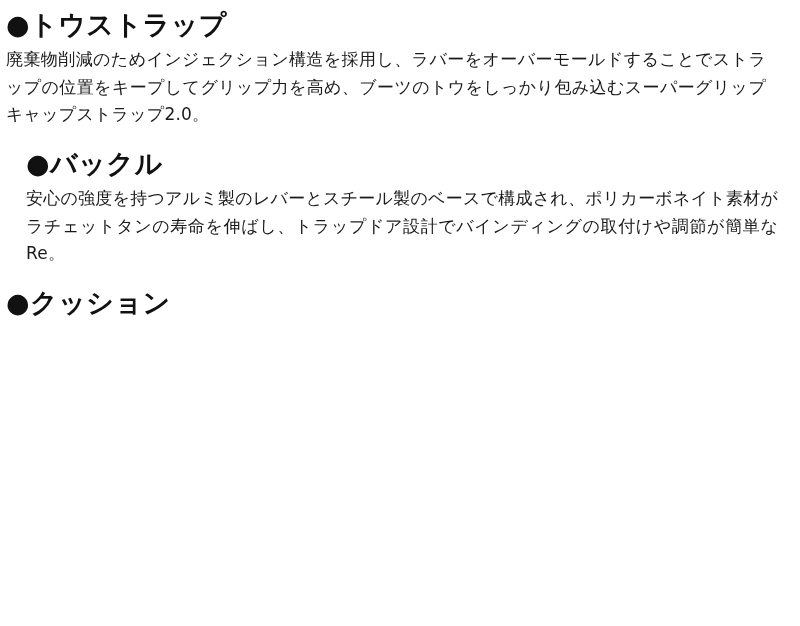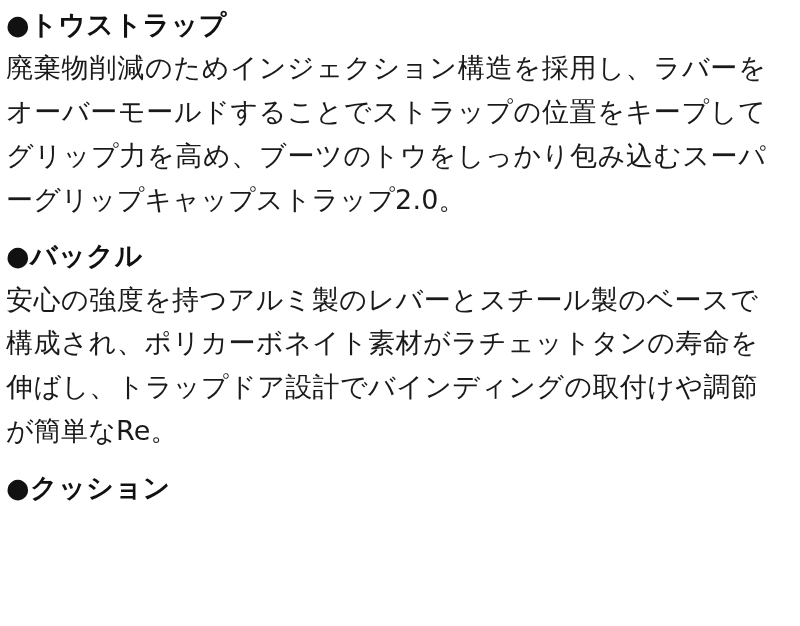--- a/index.html
+++ b/index.html
@@ -29,33 +29,33 @@
   .heading {
     font-size: 27px;
     font-weight: bold;
     line-height: 1.42;
     letter-spacing: 0.5px;
     margin: 0 0 2px 0;
     color: #111111;
     white-space: nowrap;
   }
   .body-text {
-    font-size: 27px;
+    font-size: 17px;
     line-height: 1.62;
     letter-spacing: 0.2px;
     margin: 0;
     color: #1a1a1a;
     text-align: justify;
     text-justify: inter-character;
   }
   .sec-toe .body-text { width: 760px; }
   .sec-buckle .body-text { width: 752px; }
   .sec-cushion .body-text { width: 752px; }
   .sec-toe { margin-bottom: 16px; }
-  .sec-buckle { margin-bottom: 16px; }
+  .sec-buckle { margin-bottom: 16px; margin-left: 20px; }
 </style>
 </head>
 <body>
 
 <div class="page">
 
   <div class="section sec-toe">
     <h2 class="heading">●トウストラップ</h2>
     <p class="body-text">廃棄物削減のためインジェクション構造を採用し、ラバーをオーバーモールドすることでストラップの位置をキープしてグリップ力を高め、ブーツのトウをしっかり包み込むスーパーグリップキャップストラップ2.0。</p>
   </div>

